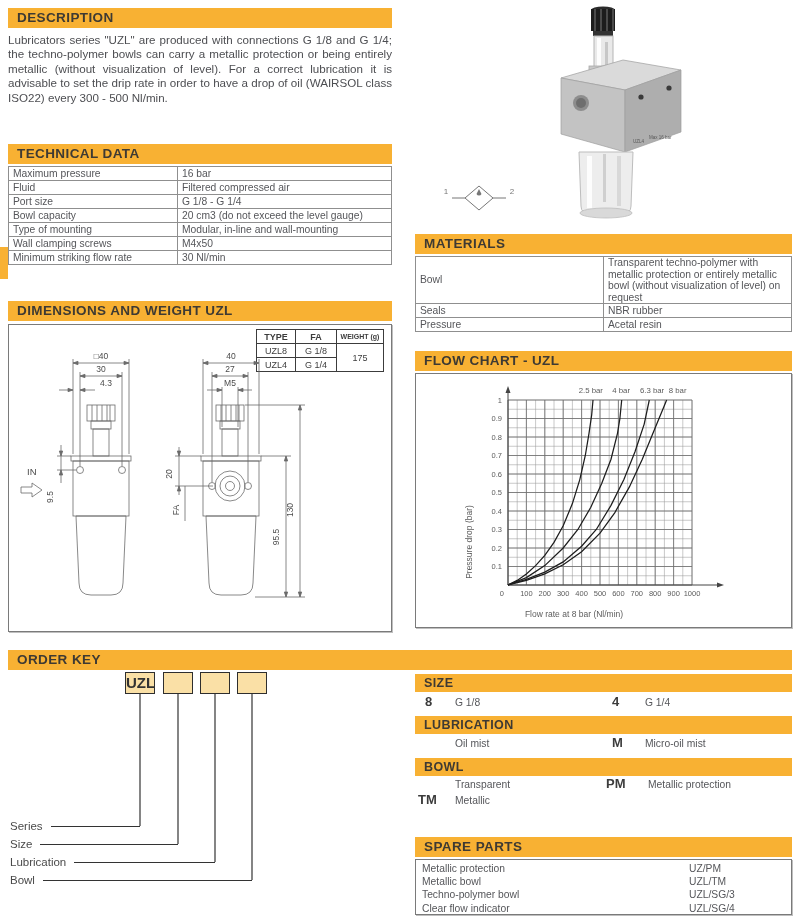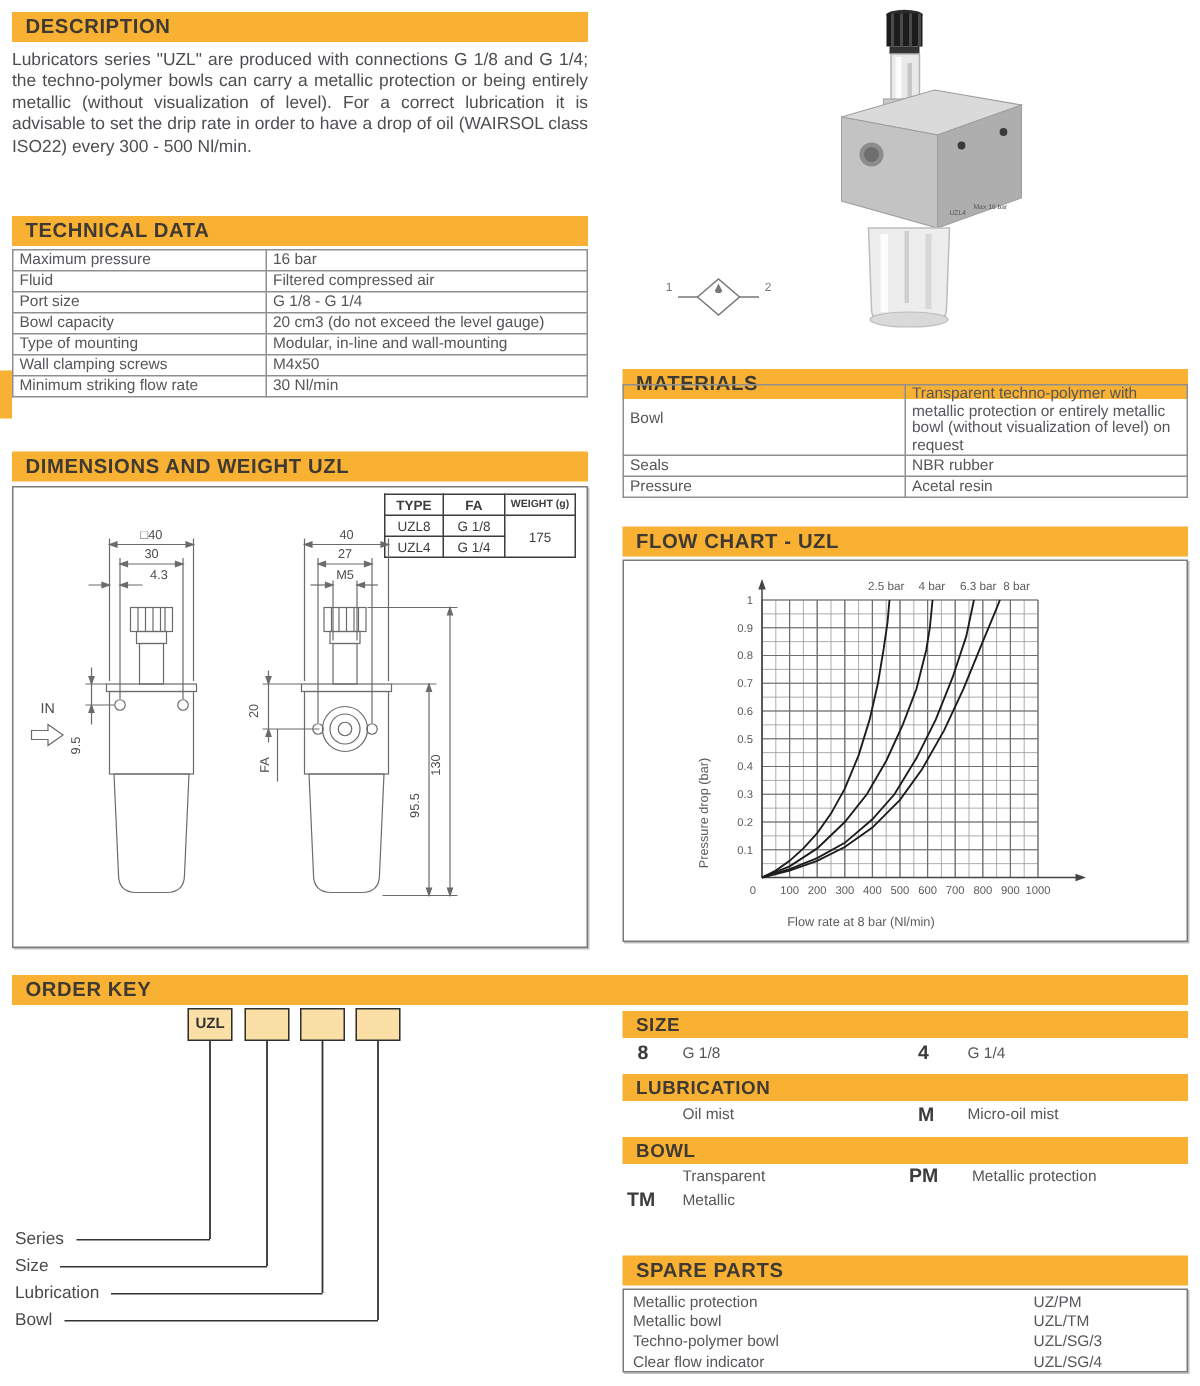--- a/index.html
+++ b/index.html
@@ -16,21 +16,21 @@
               padding:0 4px;height:13px;line-height:11.5px;vertical-align:middle;}
   .bordered-box{position:absolute;border:1px solid #7a7a7a;background:#fff;
                 box-shadow:1px 1px 0 rgba(0,0,0,.25);box-sizing:border-box;}
   table.wt{border-collapse:collapse;position:absolute;right:7px;top:4px;}
   table.wt td,table.wt th{border:1px solid #3c3c3c;text-align:center;color:#3c3c3c;
               font-size:9px;height:13px;padding:0 2px;}
   table.wt th{font-weight:bold;font-size:9px;}
   table.wt th.small{font-size:7px;}
   .okbox{position:absolute;width:30px;height:22px;background:#FAE0A6;
          border:1.4px solid #2e2e2e;box-sizing:border-box;text-align:center;
-         font-size:10px;font-weight:bold;color:#333;line-height:19px;}
+         font-size:15px;font-weight:bold;color:#333;line-height:19px;}
   .oklabel-row{position:absolute;display:flex;align-items:center;font-size:11.5px;
                color:#4a4a4a;height:14px;}
   .oklabel-row .line{flex:1;border-top:1.3px solid #333;margin-left:8px;}
   .code{position:absolute;font-size:13px;font-weight:bold;color:#3c3c3c;}
   .opt{position:absolute;font-size:10.3px;color:#55565a;}
   .sp-row{position:relative;height:13.2px;line-height:13.2px;font-size:10.3px;color:#55565a;}
   .sp-row .nm{position:absolute;left:6px;}
   .sp-row .cd{position:absolute;left:273px;}
   svg text{font-family:"Liberation Sans","DejaVu Sans",sans-serif;}
 </style>
@@ -108,21 +108,21 @@
           <td>Wall clamping screws</td>
           <td>M4x50</td>
         </tr>
     <tr>
           <td>Minimum striking flow rate</td>
           <td>30 Nl/min</td>
         </tr>
   </tbody>
     </table>
 
-  <div class="hdr" style="left:415px;top:234px;width:377px;margin-top:12px;">MATERIALS</div>
+  <div class="hdr" style="left:415px;top:234px;width:377px;">MATERIALS</div>
   <table class="dt" style="position:absolute;left:415px;top:256px;width:377px;border:1px solid #666;">
     <tbody>
     <tr>
           <td>Bowl</td>
           <td style="height:26px;">Transparent techno-polymer with metallic protection or entirely metallic bowl (without visualization of level) on request</td>
         </tr>
     <tr>
           <td>Seals</td>
           <td>NBR rubber</td>
         </tr>

